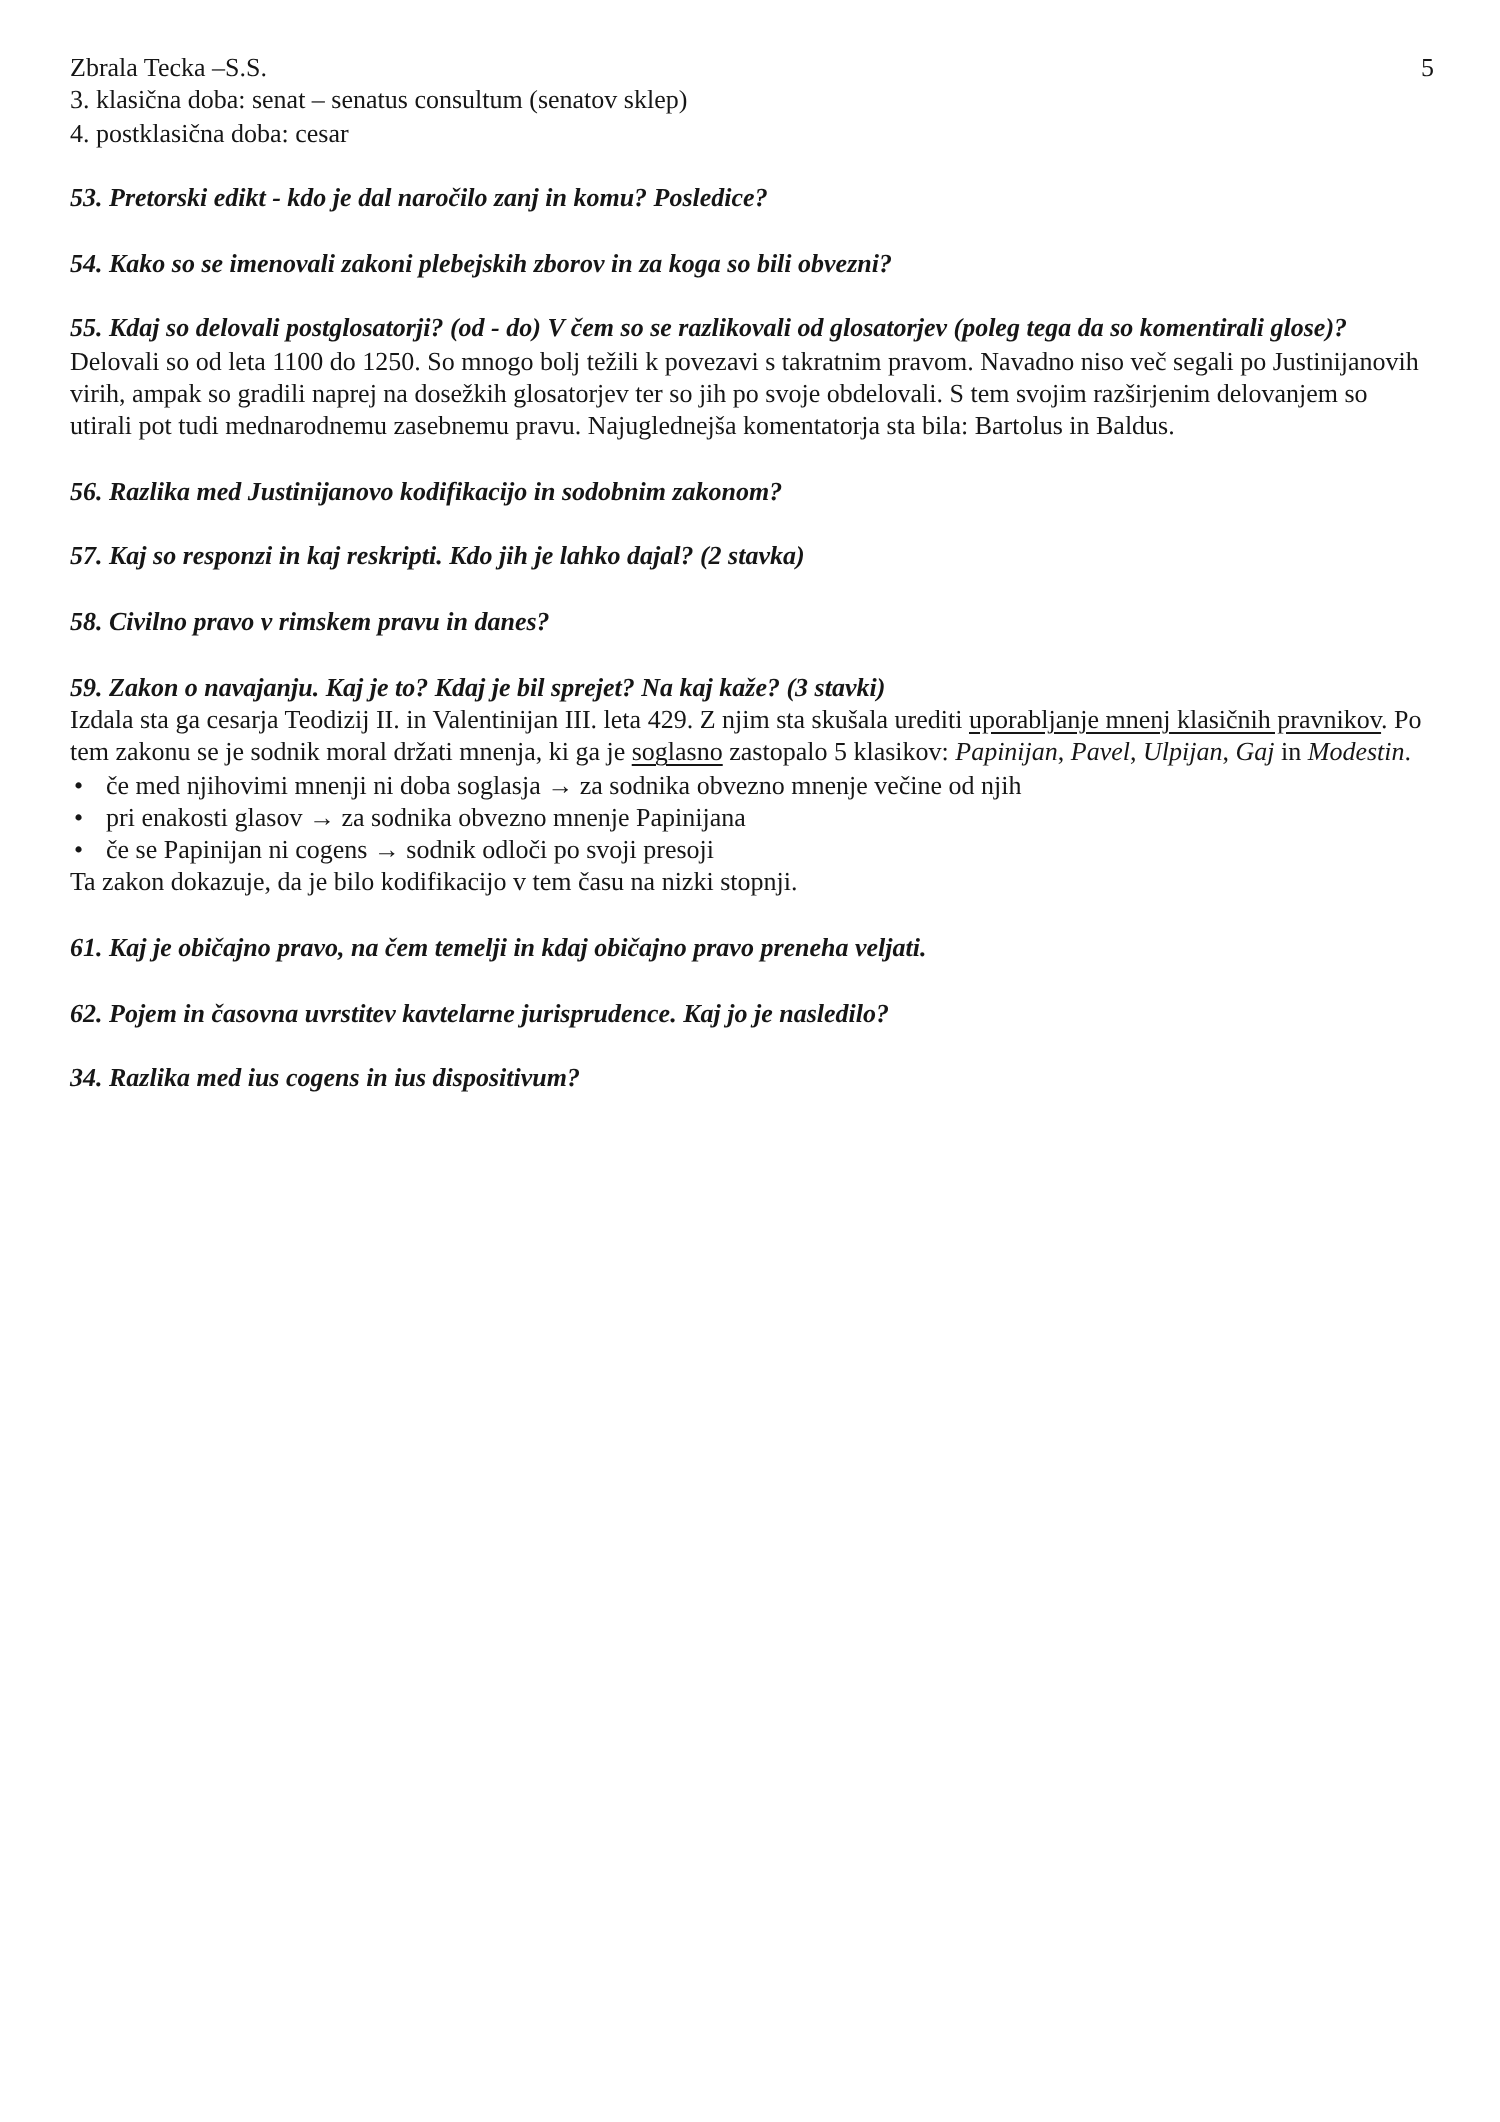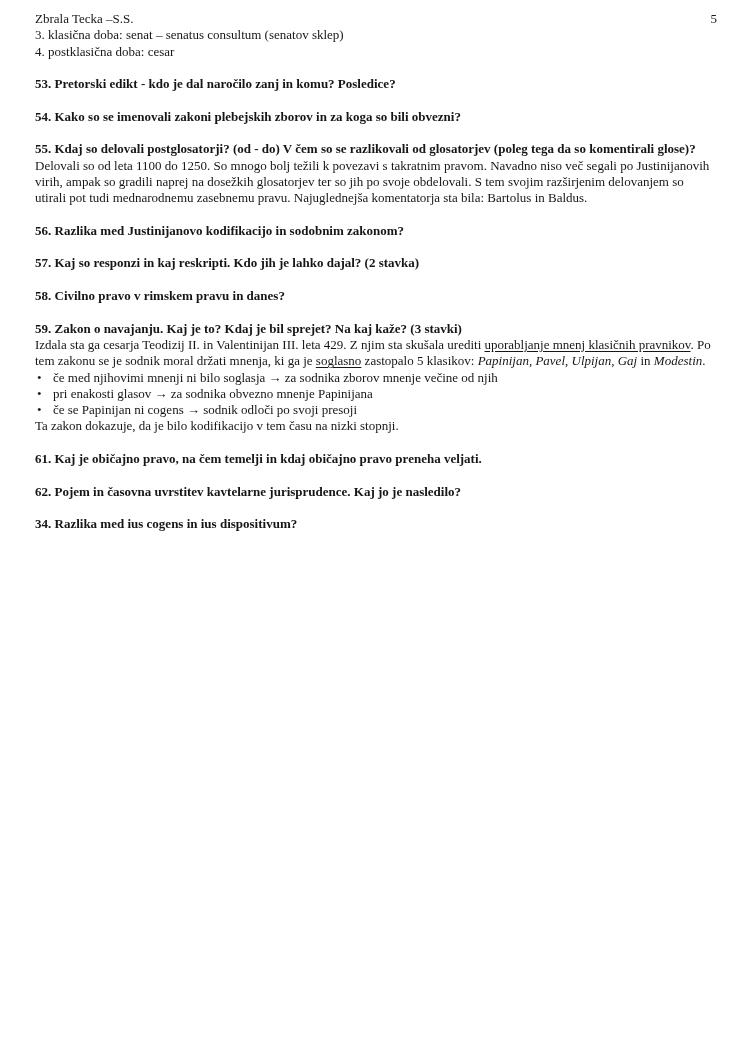--- a/index.html
+++ b/index.html
@@ -10,29 +10,29 @@
     color: #161616;
     font-family: "Liberation Serif", "DejaVu Serif", serif;
     font-size: 13px;
     line-height: 16.3px;
     overflow: hidden;
   }
   .page {
     box-sizing: border-box;
     width: 750px;
     height: 1061px;
-    padding: 11px 33px 0 35px;
+    padding: 26px 33px 0 35px;
   }
   .header-row {
     display: flex;
     justify-content: space-between;
     align-items: flex-start;
   }
   p, div { margin: 0; padding: 0; }
-  .block { margin-top: 16.3px; }   
+  .block { margin-top: 16.3px; font-style: italic; }   
   .q { font-weight: bold; }
   .u { text-decoration: underline; text-underline-offset: 2px; }
   .i { font-style: italic; text-align: right; }
   .bullet-row { display: flex; }
   .bullet-marker {
     flex: 0 0 18px;
     width: 18px;
     padding-left: 2px;
     box-sizing: border-box;
   }
@@ -63,21 +63,21 @@
   <p class="q block">57. Kaj so responzi in kaj reskripti. Kdo jih je lahko dajal? (2 stavka)</p>
 
   <p class="q block">58. Civilno pravo v rimskem pravu in danes?</p>
 
   <p class="q block">59. Zakon o navajanju. Kaj je to? Kdaj je bil sprejet? Na kaj kaže? (3 stavki)</p>
   <p><span>Izdala sta ga cesarja Teodizij II. in Valentinijan III. leta 429. Z njim sta skušala urediti </span><span class="u">uporabljanje mnenj klasičnih pravnikov</span><span>. Po tem zakonu se je sodnik moral držati mnenja, ki ga je </span><span class="u">soglasno</span><span> zastopalo 5 klasikov: </span><span class="i">Papinijan</span><span>, </span><span class="i">Pavel</span><span>, </span><span class="i">Ulpijan</span><span>, </span><span class="i">Gaj</span><span> in </span><span class="i">Modestin</span><span>.</span></p>
 
   <div>
     <div class="bullet-row">
       <span class="bullet-marker">•</span>
-      <span class="bullet-text">če med njihovimi mnenji ni bilo soglasja → za sodnika zborov mnenje večine od njih</span>
+      <span class="bullet-text">če med njihovimi mnenji ni doba soglasja → za sodnika obvezno mnenje večine od njih</span>
     </div>
     <div class="bullet-row">
       <span class="bullet-marker">•</span>
       <span class="bullet-text">pri enakosti glasov → za sodnika obvezno mnenje Papinijana</span>
     </div>
     <div class="bullet-row">
       <span class="bullet-marker">•</span>
       <span class="bullet-text">če se Papinijan ni cogens → sodnik odloči po svoji presoji</span>
     </div>
   </div>

